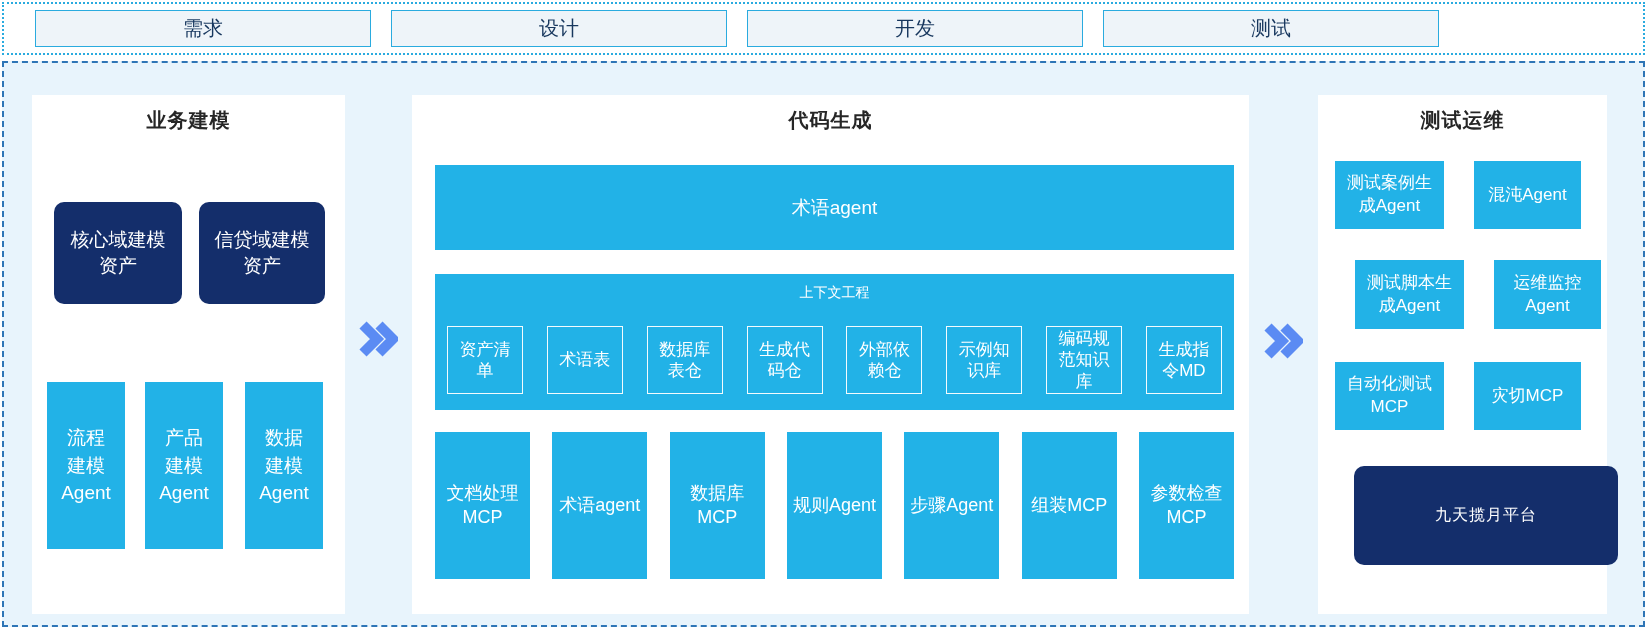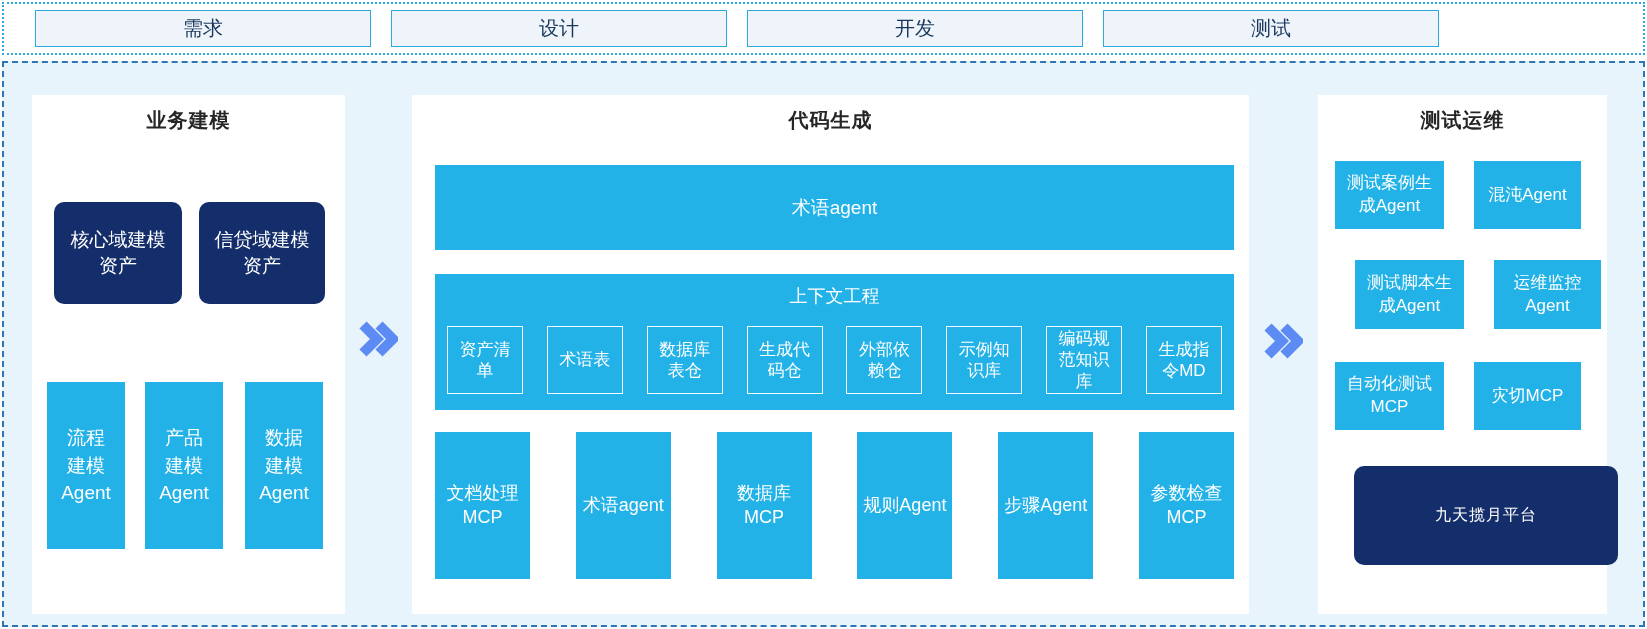--- a/index.html
+++ b/index.html
@@ -43,21 +43,21 @@
 
   
   .asset-1{left:22px;top:107px;width:128px;height:102px;font-size:19px;line-height:1.35;padding:0 8px;}
   .asset-2{left:167px;top:107px;width:126px;height:102px;font-size:19px;line-height:1.35;padding:0 8px;}
   .bm-agent{top:287px;width:78px;height:167px;font-size:19px;line-height:1.45;padding:0 12px;}
   .bm-agent-1{left:15px;} .bm-agent-2{left:113px;} .bm-agent-3{left:213px;}
 
   
   .master-bar{left:23px;top:70px;width:799px;height:85px;font-size:19px;}
   .context-box{position:absolute;left:23px;top:179px;width:799px;height:136px;background:var(--cyan);}
-  .context-title{position:absolute;left:0;right:0;top:10px;text-align:center;color:#fff;font-size:18px;}
+  .context-title{position:absolute;left:0;right:0;top:10px;text-align:center;color:#fff;font-size:14px;}
   .context-row{
     position:absolute;left:12px;top:52px;width:775px;height:68px;
     display:flex;justify-content:space-between;align-items:stretch;
   }
   .context-item{
     width:76px;box-sizing:border-box;border:1px solid rgba(255,255,255,.95);
     display:flex;align-items:center;justify-content:center;text-align:center;
     color:#fff;font-size:17px;line-height:1.25;padding:0 6px;
   }
   .tools-row{
@@ -127,20 +127,21 @@
         <div class="context-item">生成指令MD</div>
       </div>
     </div>
 
     <div class="tools-row">
       <div class="tool-item">文档处理MCP</div>
       <div class="tool-item">术语agent</div>
       <div class="tool-item">数据库MCP</div>
       <div class="tool-item">规则Agent</div>
       <div class="tool-item">步骤Agent</div>
+      <div class="tool-item">组装MCP</div>
       <div class="tool-item">参数检查MCP</div>
     </div>
   </div>
 
   <div class="flow-arrow arrow-2">
     <svg width="40" height="38" viewBox="0 0 40 38">
       <path d="M5 5 L19 19 L5 33" fill="none" stroke="var(--arrow)" stroke-width="10"></path>
       <path d="M21 5 L35 19 L21 33" fill="none" stroke="var(--arrow)" stroke-width="10"></path>
     </svg>
   </div>

